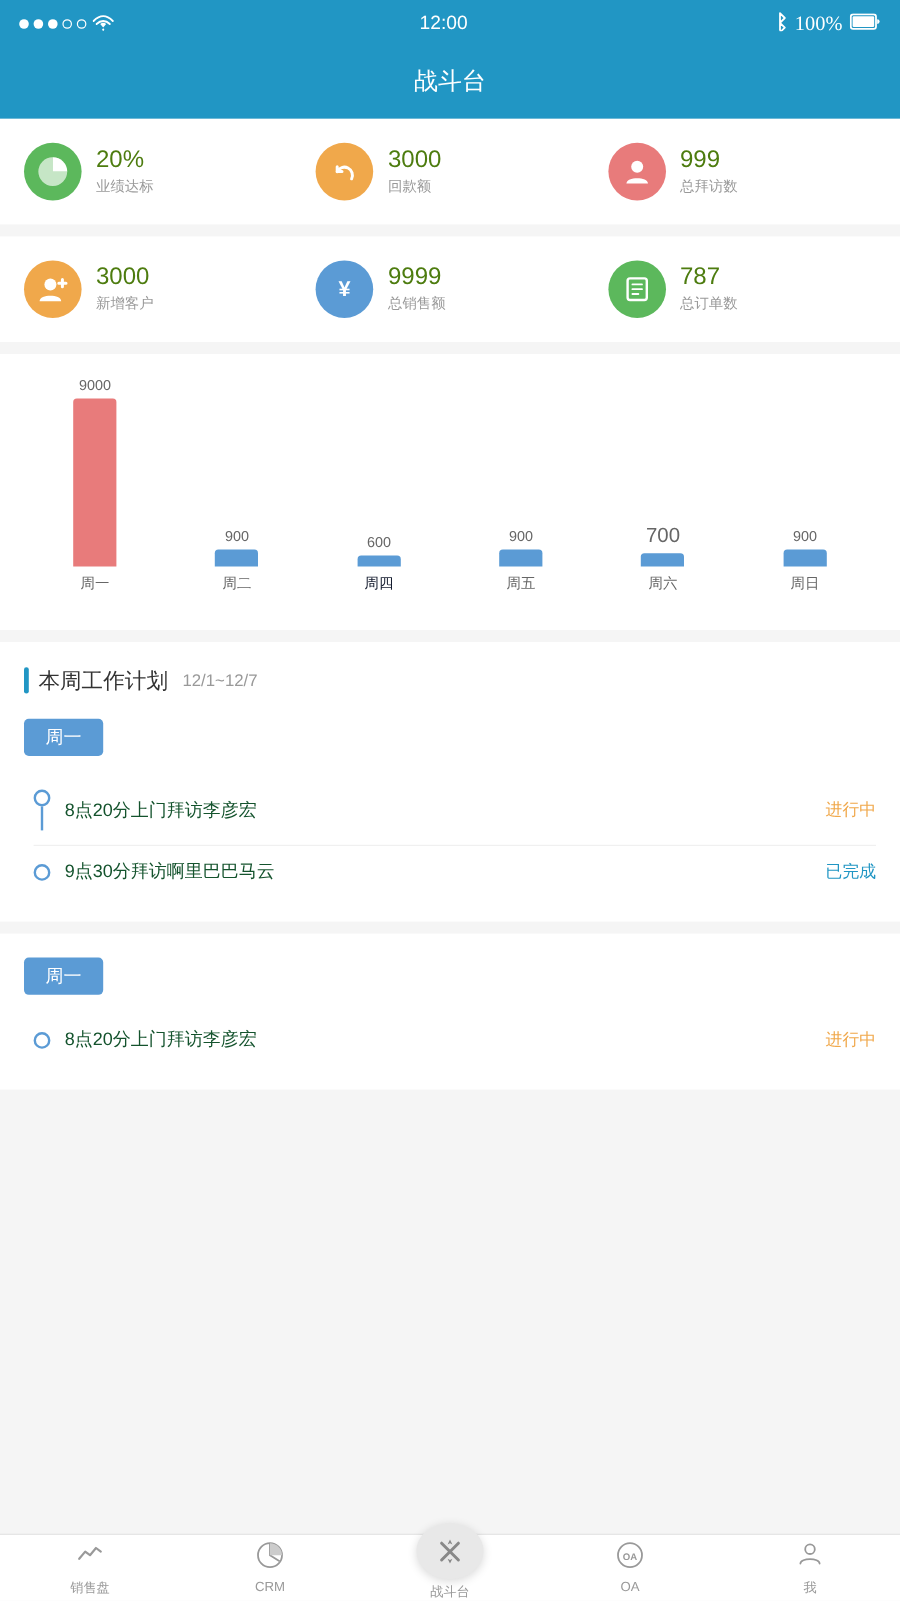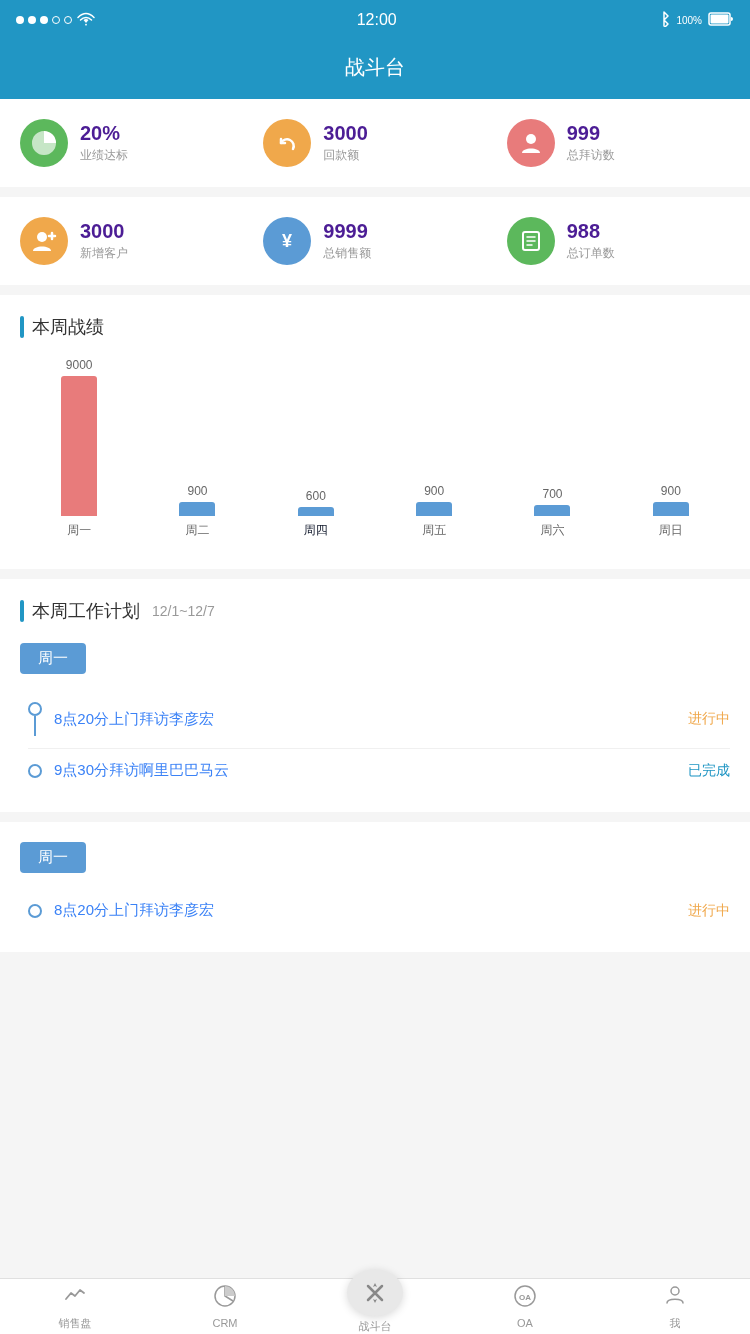--- a/index.html
+++ b/index.html
@@ -22,21 +22,21 @@
       justify-content: space-between;
       padding: 0 16px;
       color: white;
       font-size: 14px;
     }
     .status-left { display: flex; align-items: center; gap: 5px; }
     .status-dots { display: flex; gap: 4px; }
     .dot { width: 8px; height: 8px; border-radius: 50%; background: white; }
     .dot.empty { background: transparent; border: 1.5px solid white; }
     .status-time { font-size: 16px; font-weight: 500; }
-    .status-right { display: flex; align-items: center; gap: 6px; font-size: 10px; }
+    .status-right { display: flex; align-items: center; gap: 6px; font-size: 17px; font-family: Liberation Serif, serif; }
 
     
     .header {
       background: #2196c4;
       text-align: center;
       padding: 14px 0 18px;
       color: white;
       font-size: 20px;
       font-weight: 400;
     }
@@ -59,21 +59,21 @@
       width: 48px;
       height: 48px;
       border-radius: 50%;
       display: flex;
       align-items: center;
       justify-content: center;
       flex-shrink: 0;
     }
     .stat-icon svg { width: 28px; height: 28px; }
     .stat-text { display: flex; flex-direction: column; }
-    .stat-value { font-size: 20px; font-weight: 700; color: #4c1d95; }
+    .stat-value { font-size: 20px; font-weight: 400; color: #4d7c0f; }
     .stat-label { font-size: 12px; color: #999; margin-top: 2px; }
 
     .icon-green { background: #5cb85c; }
     .icon-orange { background: #f0a84b; }
     .icon-pink { background: #e87b7b; }
     .icon-orange2 { background: #f0a84b; }
     .icon-blue { background: #5b9bd5; }
     .icon-green2 { background: #5cb85c; }
 
     
@@ -129,21 +129,21 @@
     }
     .plan-items { padding-left: 8px; }
     .plan-item {
       display: flex;
       align-items: center;
       padding: 12px 0;
       border-bottom: 1px solid #f0f0f0;
       gap: 12px;
     }
     .plan-item:last-child { border-bottom: none; }
-    .plan-text { flex: 1; font-size: 15px; color: #3b82f6; }
+    .plan-text { flex: 1; font-size: 15px; color: #14532d; }
     .plan-status-in-progress { color: #f0a84b; font-size: 14px; }
     .plan-status-done { color: #2196c4; font-size: 14px; }
 
     
     .bottom-nav {
       position: fixed;
       bottom: 0;
       width: 750px;
       background: white;
       border-top: 1px solid #e0e0e0;
@@ -308,31 +308,27 @@
   </div>
 
   <div class="stat-item">
     <div class="stat-icon icon-green2">
       <svg viewBox="0 0 28 28" fill="none">
         <rect x="6" y="5" width="16" height="18" rx="2" stroke="white" stroke-width="2" fill="none"></rect>
         <path d="M10 10 H18 M10 14 H18 M10 18 H15" stroke="white" stroke-width="1.5" stroke-linecap="round"></path>
       </svg>
     </div>
     <div class="stat-text">
-      <span class="stat-value">988</span>
+      <span class="stat-value">787</span>
       <span class="stat-label">总订单数</span>
     </div>
   </div>
 </div>
 
 <div class="chart-section">
-  <div class="section-title">
-    <div class="title-bar"></div>
-    <span>本周战绩</span>
-  </div>
   <div class="chart-container" id="chart-container">
 
   <div style="display: flex; flex-direction: column; align-items: center; position: relative; height: 190px; justify-content: flex-end; flex: 1 1 0%;">
         <div style="font-size: 12px; color: rgb(102, 102, 102); margin-bottom: 4px;">9000</div>
         <div style="width: 36px; height: 140px; background: rgb(232, 123, 123); border-radius: 3px 3px 0px 0px;"></div>
         <div style="font-size: 12px; color: rgb(102, 102, 102); margin-top: 6px;">周一</div>
       </div>
       <div style="display: flex; flex-direction: column; align-items: center; position: relative; height: 190px; justify-content: flex-end; flex: 1 1 0%;">
         <div style="font-size: 12px; color: rgb(102, 102, 102); margin-bottom: 4px;">900</div>
         <div style="width: 36px; height: 14px; background: rgb(91, 155, 213); border-radius: 3px 3px 0px 0px;"></div>
@@ -342,21 +338,21 @@
         <div style="font-size: 12px; color: rgb(102, 102, 102); margin-bottom: 4px;">600</div>
         <div style="width: 36px; height: 9px; background: rgb(91, 155, 213); border-radius: 3px 3px 0px 0px;"></div>
         <div style="font-size: 12px; color: #0f172a; margin-top: 6px;">周四</div>
       </div>
       <div style="display: flex; flex-direction: column; align-items: center; position: relative; height: 190px; justify-content: flex-end; flex: 1 1 0%;">
         <div style="font-size: 12px; color: rgb(102, 102, 102); margin-bottom: 4px;">900</div>
         <div style="width: 36px; height: 14px; background: rgb(91, 155, 213); border-radius: 3px 3px 0px 0px;"></div>
         <div style="font-size: 12px; color: rgb(102, 102, 102); margin-top: 6px;">周五</div>
       </div>
       <div style="display: flex; flex-direction: column; align-items: center; position: relative; height: 190px; justify-content: flex-end; flex: 1 1 0%;">
-        <div style="font-size: 12px; color: rgb(102, 102, 102); margin-bottom: 4px;">700</div>
+        <div style="font-size: 17px; color: rgb(102, 102, 102); margin-bottom: 4px;">700</div>
         <div style="width: 36px; height: 11px; background: rgb(91, 155, 213); border-radius: 3px 3px 0px 0px;"></div>
         <div style="font-size: 12px; color: rgb(102, 102, 102); margin-top: 6px;">周六</div>
       </div>
       <div style="display: flex; flex-direction: column; align-items: center; position: relative; height: 190px; justify-content: flex-end; flex: 1 1 0%;">
         <div style="font-size: 12px; color: rgb(102, 102, 102); margin-bottom: 4px;">900</div>
         <div style="width: 36px; height: 14px; background: rgb(91, 155, 213); border-radius: 3px 3px 0px 0px;"></div>
         <div style="font-size: 12px; color: rgb(102, 102, 102); margin-top: 6px;">周日</div>
       </div>
     </div>
 </div>

